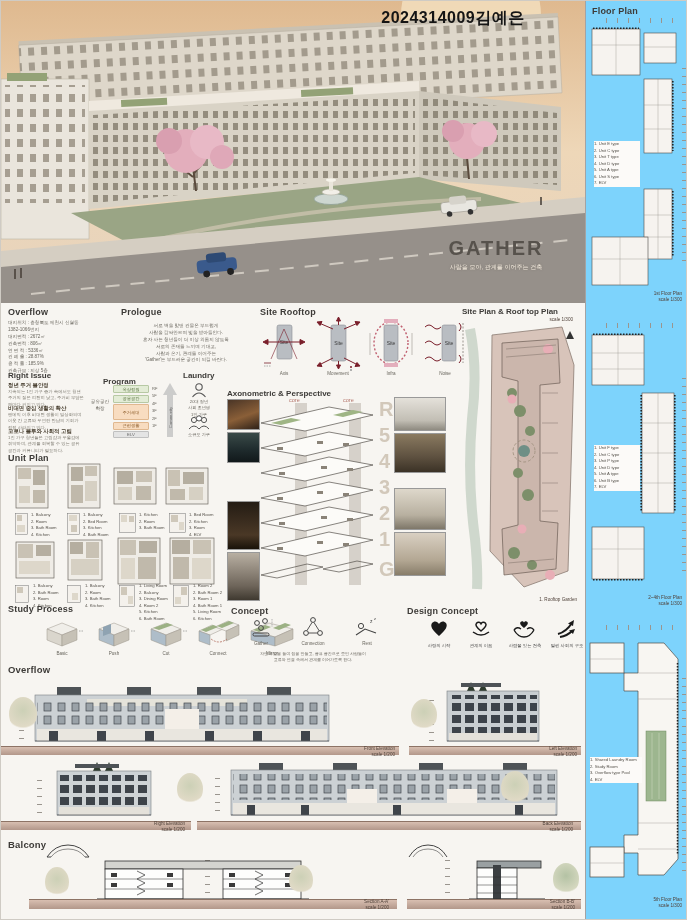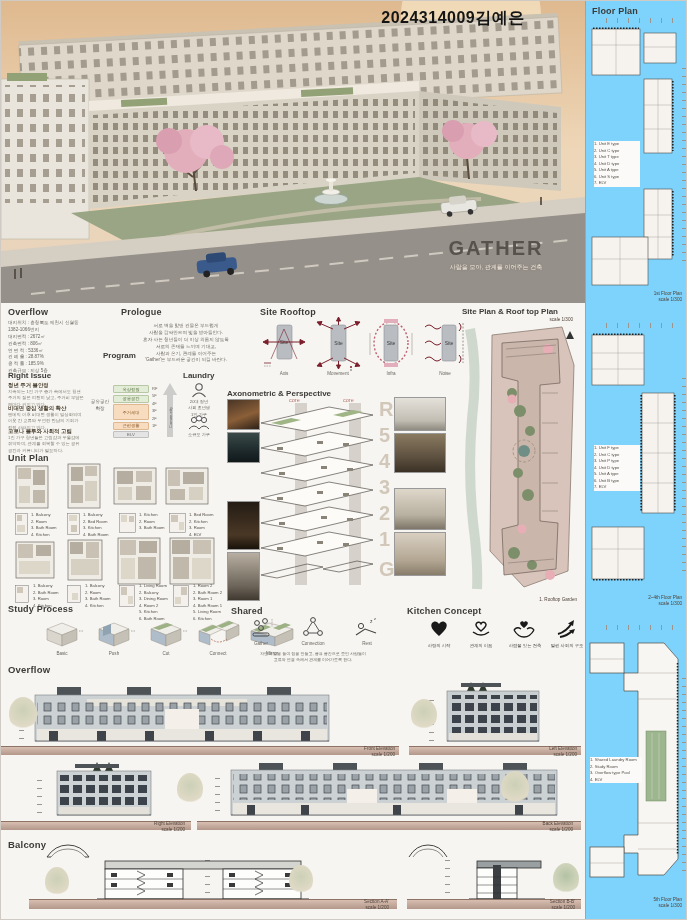--- a/index.html
+++ b/index.html
@@ -244,21 +244,21 @@
 해마다 커지고 있다.</div>
   <div class="abs sub-t" style="left:7px;top:404px;width:80px">비대면 중심 생활의 확산</div>
   <div class="abs sub-b pre" style="left:7px;top:411px;width:82px">팬데믹 이후 비대면 생활이 일상화되며
 이웃 간 교류와 우연한 만남의 기회가
 점점 사라지고 있다.</div>
   <div class="abs sub-t" style="left:7px;top:427px;width:80px">코로나 블루와 사회적 고립</div>
   <div class="abs sub-b pre" style="left:7px;top:434px;width:82px">1인 가구 청년들은 고립감과 우울감에
 취약하며, 관계를 회복할 수 있는 공유
 공간과 커뮤니티가 필요하다.</div>
 
-  <div class="abs h2" style="left:102px;top:350px">Program</div>
+  <div class="abs h2" style="left:102px;top:376px">Program</div>
   <div class="abs tiny pre" style="left:88px;top:398px;width:22px;text-align:center">공유공간
 확장</div>
   <div class="abs" style="left:112px;top:384px;width:36px">
     <div class="prog-row" style="height:8px;background:#e3ecd6;border:0.5px solid #b7c9a4;color:#58703f">옥상정원</div>
     <div class="prog-row" style="height:8px;margin-top:1.5px;background:#e3ecd6;border:0.5px solid #b7c9a4;color:#58703f">공용공간</div>
     <div class="prog-row" style="height:16px;margin-top:1.5px;background:#f8dcc0;border:0.5px solid #e0b890;color:#8a5a28">주거세대</div>
     <div class="prog-row" style="height:8px;margin-top:1.5px;background:#f8dcc0;border:0.5px solid #e0b890;color:#8a5a28">근린생활</div>
     <div class="prog-row" style="height:7px;margin-top:1.5px;background:#e4e4e4;border:0.5px solid #c0c0c0;color:#666">ELV</div>
   </div>
   <div class="abs tiny pre" style="left:151px;top:384px;width:10px;line-height:1.85;font-size:4px">RF
@@ -516,21 +516,21 @@
     <polygon points="6,15 18,10 24,12 12,17" fill="#9cb184"></polygon>
       <polygon points="26,13 38,8 44,10 32,15" fill="#9cb184"></polygon>
     <line x1="25" y1="4" x2="25" y2="12" stroke="#999" stroke-width="0.7" stroke-dasharray="1.5 1"></line>
   </svg>
   <div class="abs tiny" style="left:38px;top:650px;width:46px;text-align:center">Basic</div>
   <div class="abs tiny" style="left:90px;top:650px;width:46px;text-align:center">Push</div>
   <div class="abs tiny" style="left:142px;top:650px;width:46px;text-align:center">Cut</div>
   <div class="abs tiny" style="left:194px;top:650px;width:46px;text-align:center">Connect</div>
   <div class="abs tiny" style="left:246px;top:650px;width:50px;text-align:center">Mirror</div>
 
-  <div class="abs h1" style="left:230px;top:605px">Shared</div>
+  <div class="abs h1" style="left:230px;top:605px">Concept</div>
   <svg class="abs" style="left:248px;top:614px" width="24" height="24">
     <circle cx="8" cy="8" r="2.4" fill="none" stroke="#444" stroke-width="1"></circle>
       <circle cx="16" cy="6" r="2.4" fill="none" stroke="#444" stroke-width="1"></circle>
       <circle cx="12" cy="13" r="2.4" fill="none" stroke="#444" stroke-width="1"></circle>
     <rect x="4" y="18" width="16" height="3" rx="1.5" fill="none" stroke="#444" stroke-width="1"></rect>
   </svg>
   <svg class="abs" style="left:300px;top:614px" width="24" height="24">
     <circle cx="12" cy="5" r="2.4" fill="none" stroke="#444" stroke-width="1"></circle>
       <circle cx="5" cy="18" r="2.4" fill="none" stroke="#444" stroke-width="1"></circle>
       <circle cx="19" cy="18" r="2.4" fill="none" stroke="#444" stroke-width="1"></circle>
@@ -541,21 +541,21 @@
     <path d="M3,20 L12,14 L23,18" stroke="#444" stroke-width="1.1" fill="none"></path>
     <text x="17" y="8" font-size="5" fill="#444">z</text>
       <text x="21" y="5" font-size="4" fill="#444">z</text>
   </svg>
   <div class="abs tiny" style="left:238px;top:640px;width:44px;text-align:center">Gather</div>
   <div class="abs tiny" style="left:290px;top:640px;width:44px;text-align:center">Connection</div>
   <div class="abs tiny" style="left:344px;top:640px;width:44px;text-align:center">Rest</div>
   <div class="abs tiny pre" style="left:234px;top:650px;width:156px;text-align:center;font-size:4px">자연과 빛을 들여 쉼을 만들고, 공유 공간으로 모인 사람들이
 교류와 연결 속에서 관계를 이어가도록 한다.</div>
 
-  <div class="abs h1" style="left:406px;top:605px">Kitchen Concept</div>
+  <div class="abs h1" style="left:406px;top:605px">Design Concept</div>
   <svg class="abs" style="left:426px;top:616px" width="24" height="22">
     <path d="M12,19 C5,13 3,9 5,6 C7,3.5 10.5,4 12,7 C13.5,4 17,3.5 19,6 C21,9 19,13 12,19 Z" fill="#1a1a1a"></path>
   </svg>
   <svg class="abs" style="left:468px;top:616px" width="24" height="22">
     <path d="M12,14 C7.5,10.5 6,8 7.5,6.2 C9,4.6 11,5 12,6.8 C13,5 15,4.6 16.5,6.2 C18,8 16.5,10.5 12,14 Z" fill="none" stroke="#1a1a1a" stroke-width="1.5"></path>
     <path d="M4,15 q8,6 16,0" stroke="#1a1a1a" stroke-width="1.5" fill="none"></path>
   </svg>
   <svg class="abs" style="left:510px;top:616px" width="26" height="22">
     <path d="M13,11 C9.5,8.2 8.5,6.4 9.6,5 C10.7,3.8 12.3,4.1 13,5.5 C13.7,4.1 15.3,3.8 16.4,5 C17.5,6.4 16.5,8.2 13,11 Z" fill="#1a1a1a"></path>
     <path d="M3,13 q3,-4 7,-1 M23,13 q-3,-4 -7,-1 M3,13 q4,7 10,7 q6,0 10,-7" stroke="#1a1a1a" stroke-width="1.4" fill="none"></path>

